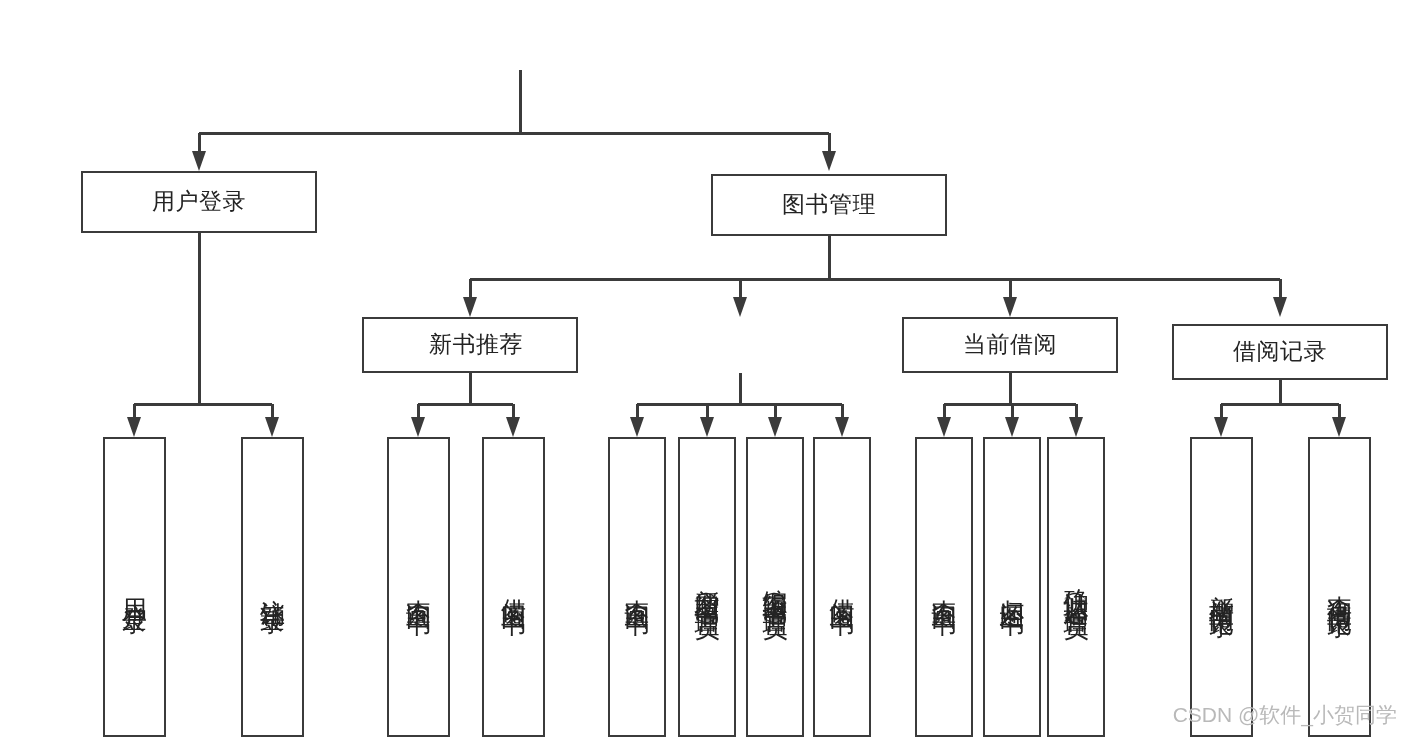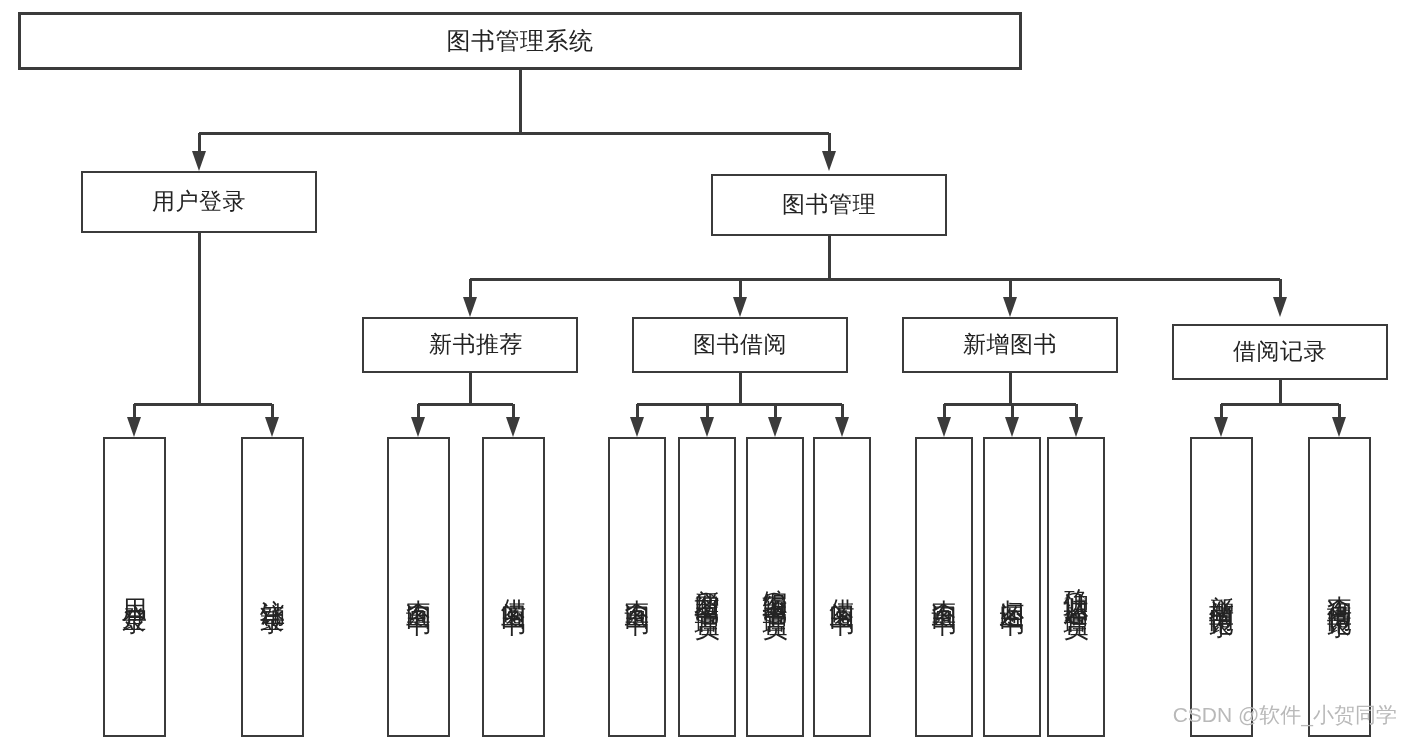--- a/index.html
+++ b/index.html
@@ -121,39 +121,33 @@
       <line x1="1076" y1="404" x2="1076" y2="417" stroke="#3b3b3b" stroke-width="3" shape-rendering="crispEdges"></line>
       <polygon points="1069,417 1083,417 1076,437" fill="#3b3b3b"></polygon>
       <line x1="1280" y1="373" x2="1280" y2="404" stroke="#3b3b3b" stroke-width="3" shape-rendering="crispEdges"></line>
       <line x1="1221" y1="404" x2="1339" y2="404" stroke="#3b3b3b" stroke-width="3" shape-rendering="crispEdges"></line>
       <line x1="1221" y1="404" x2="1221" y2="417" stroke="#3b3b3b" stroke-width="3" shape-rendering="crispEdges"></line>
       <polygon points="1214,417 1228,417 1221,437" fill="#3b3b3b"></polygon>
       <line x1="1339" y1="404" x2="1339" y2="417" stroke="#3b3b3b" stroke-width="3" shape-rendering="crispEdges"></line>
       <polygon points="1332,417 1346,417 1339,437" fill="#3b3b3b"></polygon>
     </svg>
 
-  <div class="node root horizontal" style="left:18px; top:12px; width:1004px; height:58px;">
-    <span class="node-label">图书管理系统</span>
-  </div>
 
   <div class="node horizontal" style="left:81px; top:171px; width:236px; height:62px;">
     <span class="node-label">用户登录</span>
   </div>
   <div class="node horizontal" style="left:711px; top:174px; width:236px; height:62px;">
     <span class="node-label">图书管理</span>
   </div>
 
   <div class="node horizontal" style="left:362px; top:317px; width:216px; height:56px;padding-left:12px;">
     <span class="node-label">新书推荐</span>
   </div>
-  <div class="node horizontal" style="left:632px; top:317px; width:216px; height:56px;">
-    <span class="node-label">图书借阅</span>
-  </div>
   <div class="node horizontal" style="left:902px; top:317px; width:216px; height:56px;">
-    <span class="node-label">新增图书</span>
+    <span class="node-label">当前借阅</span>
   </div>
   <div class="node horizontal" style="left:1172px; top:317px; width:216px; height:56px;margin-top:7px;">
     <span class="node-label">借阅记录</span>
   </div>
 
   <div class="node vertical" style="left:103px; top:437px; width:63px; height:300px;">
     <span class="node-label">用户登录</span>
   </div>
   <div class="node vertical" style="left:241px; top:437px; width:63px; height:300px;">
     <span class="node-label">注销登录</span>

